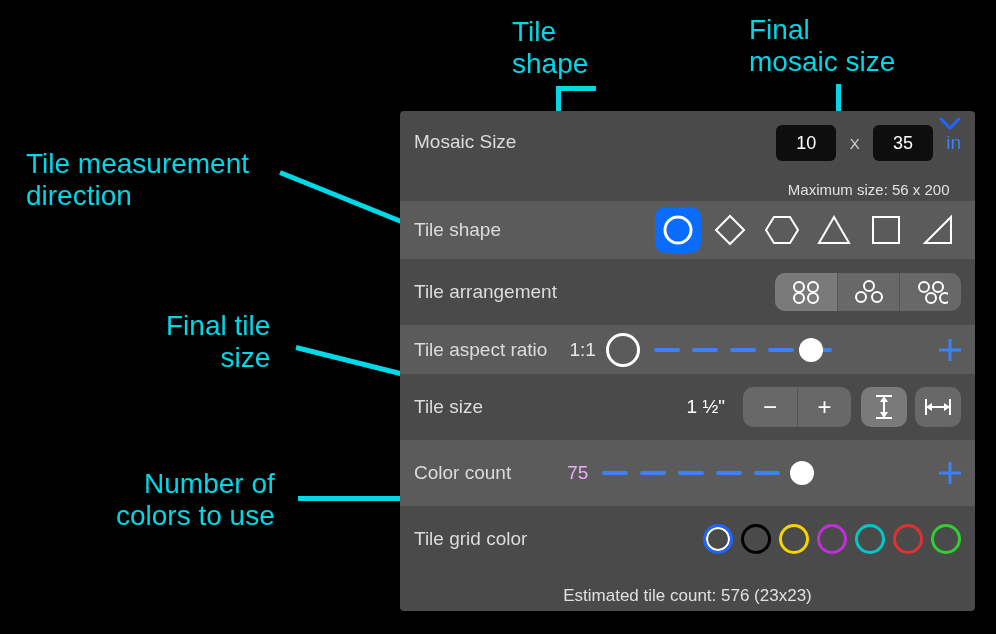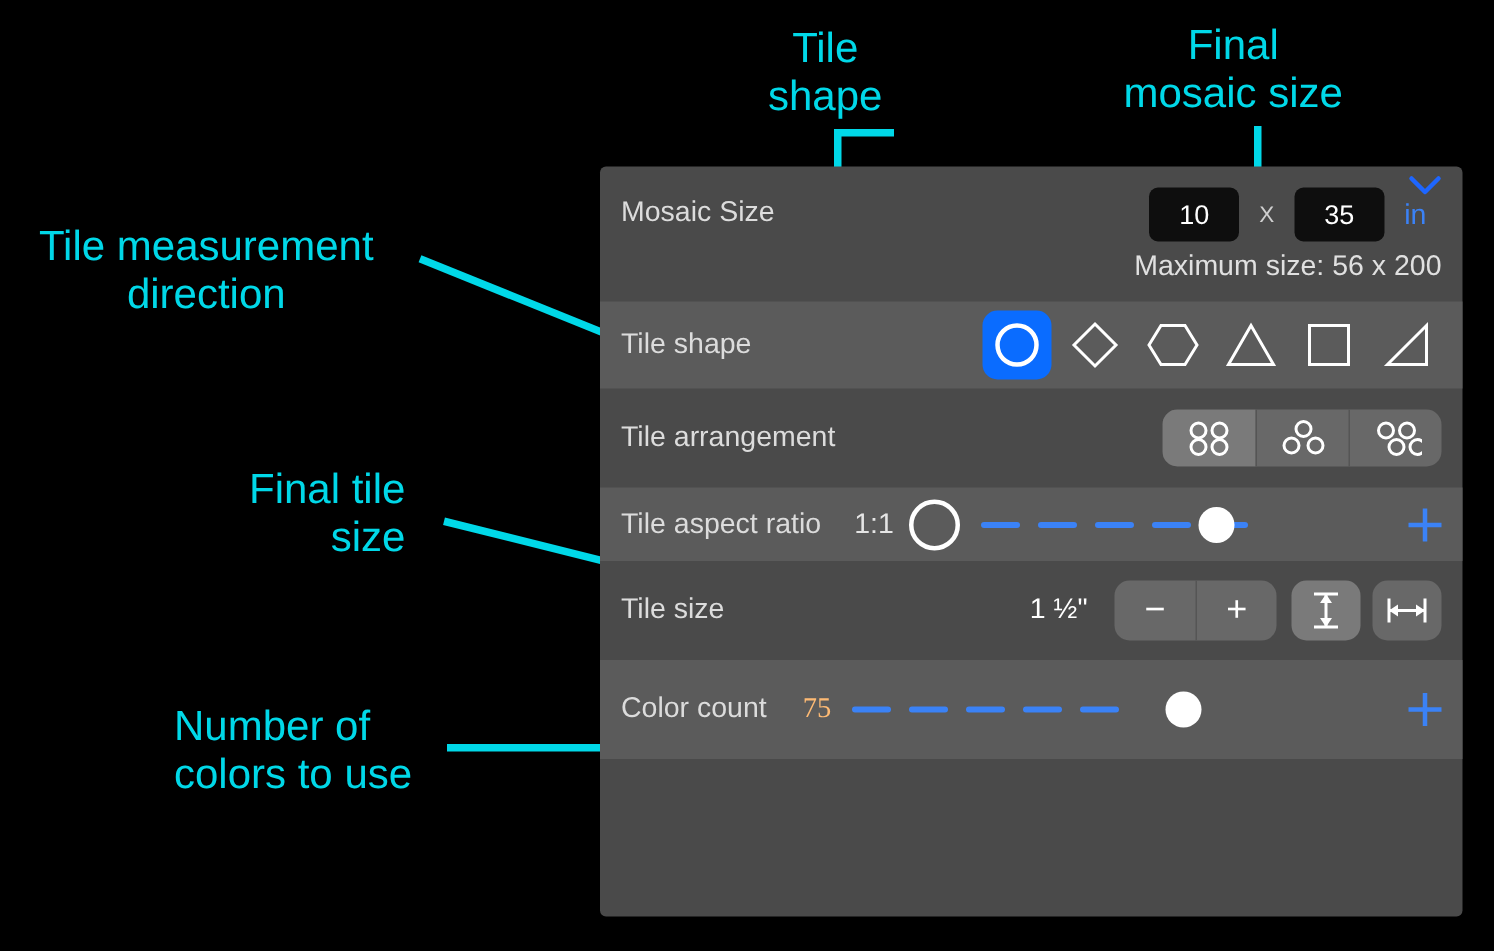--- a/index.html
+++ b/index.html
@@ -1,18 +1,18 @@
 <!DOCTYPE html>
 <html><head>
 <meta charset="utf-8">
 <style>
   * { margin: 0; padding: 0; box-sizing: border-box; font-family: -apple-system, BlinkMacSystemFont, "Segoe UI", sans-serif; }
   body { background: #000; width: 996px; height: 634px; position: relative; overflow: hidden; }
 
-  .annotation { position: absolute; color: #00d8e8; font-size: 28px; line-height: 1.15; font-weight: 400; text-align: center; }
+  .annotation { position: absolute; color: #00d8e8; font-size: 28px; line-height: 1.15; font-weight: 400; }
   .annotation-line { position: absolute; background: #00d8e8; height: 5px; transform-origin: 0 50%; }
   .annotation-dash { position: absolute; background: #00d8e8; }
 
   .panel {
     position: absolute;
     left: 400px; top: 111px;
     width: 575px; height: 500px;
     background: #4a4a4a;
     border-radius: 4px;
     color: #e5e5e5;
@@ -24,21 +24,21 @@
 
   .row { display: flex; align-items: center; height: 66px; padding: 0 14px; position: relative; }
   .row.shaded { background: #5b5b5b; }
   .label { flex: 0 0 auto; color: #dcdcdc; }
 
   .mosaic-size-row { display:flex; align-items:flex-start; padding: 20px 14px 6px 14px; height: 90px; position:relative;}
   .mosaic-size-right { position:absolute; right:14px; top:14px; text-align:center; }
   .num-input { display:inline-block; background:#0e0e0e; color:#fff; width:60px; height:36px; line-height:36px; text-align:center; border-radius:6px; font-size:18px; }
   .x-sep { display:inline-block; color:#cfcfcf; padding: 0 8px; font-size:15px; vertical-align:middle;}
   .unit { color:#3b82f6; font-size:19px; margin-left:8px; }
-  .maxsize { color:#e0e0e0; font-size:19px; margin-top:6px; }
+  .maxsize { color:#e0e0e0; font-size:15px; margin-top:20px; }
 
   .tile-shape-row { height: 58px; }
   .shape-group { position:absolute; right:14px; top:6px; display:flex; gap:6px; }
   .shape-btn { width:46px; height:46px; display:flex; align-items:center; justify-content:center; border-radius:10px; }
   .shape-btn.selected { background:#0a6cff; }
 
   .arr-group { position:absolute; right:14px; display:flex; background:#686868; border-radius:10px; overflow:hidden; }
   .arr-btn { width:62px; height:38px; display:flex; align-items:center; justify-content:center; border-left:1px solid #555; }
   .arr-btn:first-child { border-left:none; }
   .arr-btn.selected { background:#7a7a7a; }
@@ -55,41 +55,41 @@
   .plus-end::after { top:0; left:50%; height:100%; width:3px; transform:translateX(-50%); }
 
   .tilesize-val { margin-left:auto; margin-right:18px; color:#fff; }
   .stepper { display:flex; background:#686868; border-radius:10px; overflow:hidden; margin-right:10px; }
   .stepper .btn { width:54px; height:40px; display:flex; align-items:center; justify-content:center; color:#fff; font-size:24px; }
   .stepper .btn + .btn { border-left:1px solid #555; }
   .dir-group { display:flex; gap:8px; }
   .dir-btn { width:46px; height:40px; background:#686868; border-radius:10px; display:flex; align-items:center; justify-content:center; }
   .dir-btn.selected { background:#7a7a7a; }
 
-  .cc-val { margin-left:24px; color:#fdba74;font-family:Liberation Serif, serif; }
+  .cc-val { margin-left:56px; color:#f0abfc; }
 
   .grid-colors { position:absolute; right:14px; display:flex; gap:8px; }
   .swatch { width:30px; height:30px; border-radius:50%; border:3px solid; }
 
   .estimate { text-align:center; color:#e0e0e0; font-size:17px; padding:14px 0 0 0; }
 
   svg { display:block; }
 </style>
 </head>
 <body>
 
 <div class="annotation" style="left:512px; top:16px; white-space:pre;">Tile
 shape</div>
 <div class="annotation" style="left:749px; top:14px; white-space:pre;">Final
 mosaic size</div>
 <div class="annotation" style="left:26px; top:148px; white-space:pre;">Tile measurement
 direction</div>
 <div class="annotation" style="left:166px; top:310px; text-align:right; white-space:pre;">Final tile
 size</div>
-<div class="annotation" style="left:116px; top:468px; text-align:left; white-space:pre;">Number of
+<div class="annotation" style="left:116px; top:468px; text-align:right; white-space:pre;">Number of
 colors to use</div>
 
 <div class="annotation-dash" style="left:556px; top:86px; width:5px; height:40px;"></div>
 <div class="annotation-dash" style="left:556px; top:86px; width:40px; height:5px;"></div>
 <div class="annotation-line" style="left:654px; top:128px; width:120px; transform:rotate(90deg);"></div>
 <div class="annotation-dash" style="left:836px; top:84px; width:5px; height:44px;"></div>
 <div class="annotation-line" style="left:280px; top:170px; width:640px; transform:rotate(22deg);"></div>
 <div class="annotation-line" style="left:296px; top:345px; width:300px; transform:rotate(14deg);"></div>
 <div class="annotation-dash" style="left:298px; top:496px; width:106px; height:5px;"></div>
 
@@ -230,15 +230,28 @@
       <div class="dash"></div>
         <div class="dash"></div>
         <div class="dash"></div>
         <div class="dash"></div>
         <div class="dash"></div>
       <div class="thumb" id="cc-thumb" style="left: 62%;"></div>
     </div>
     <div class="plus-end"></div>
   </div>
 
-
+  <div class="row">
+    <span class="label">Tile grid color</span>
+    <div class="grid-colors" id="grid-colors">
+        <div class="swatch" style="border-color: rgb(30, 102, 255); box-shadow: rgb(255, 255, 255) 0px 0px 0px 2px inset;"></div>
+        <div class="swatch" style="border-color: rgb(0, 0, 0);"></div>
+        <div class="swatch" style="border-color: rgb(245, 212, 0);"></div>
+        <div class="swatch" style="border-color: rgb(192, 48, 216);"></div>
+        <div class="swatch" style="border-color: rgb(0, 200, 200);"></div>
+        <div class="swatch" style="border-color: rgb(224, 48, 48);"></div>
+        <div class="swatch" style="border-color: rgb(48, 208, 48);"></div>
+      </div>
+  </div>
+
+  <div class="estimate">Estimated tile count: 576 (23x23)</div>
 
 </div>
 
 </body></html>

